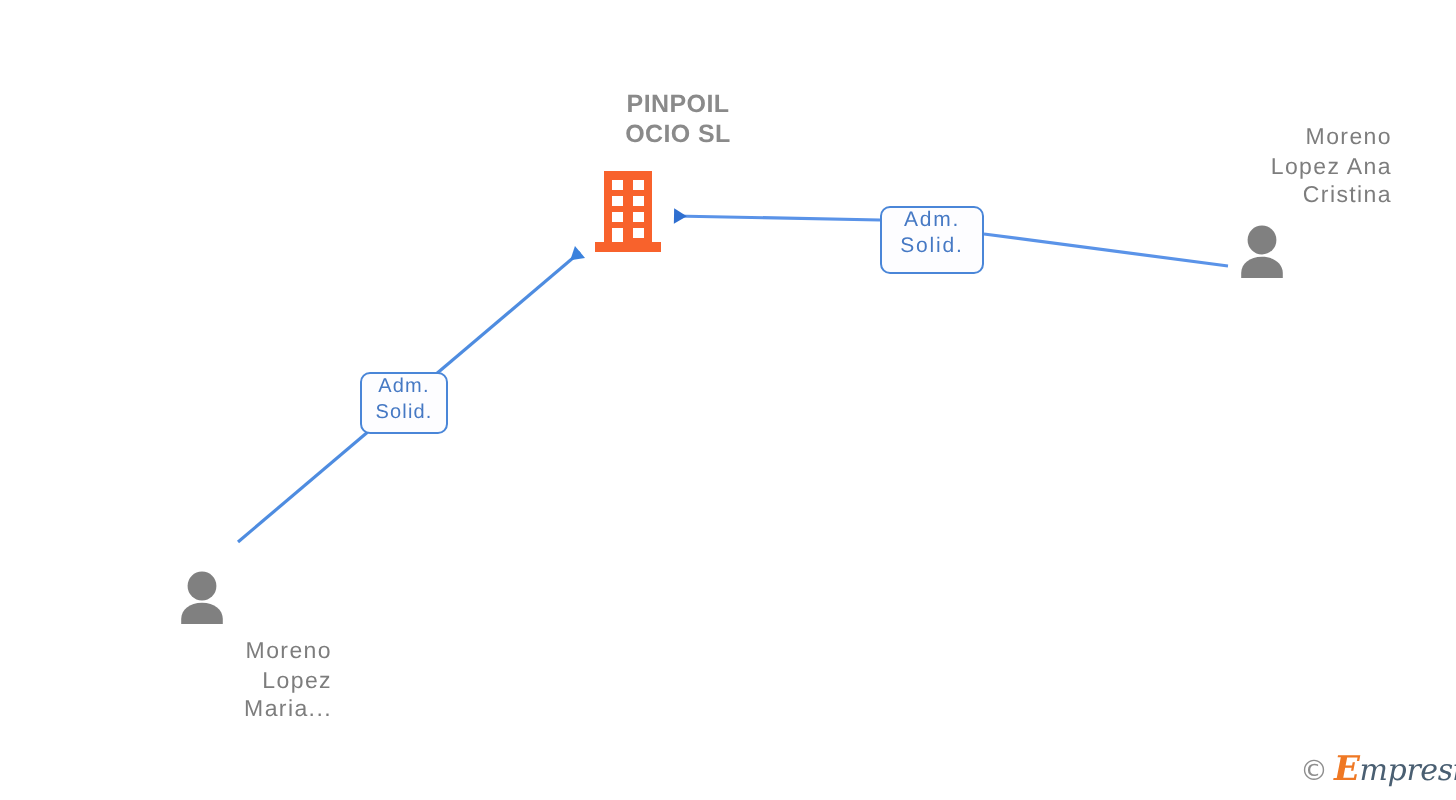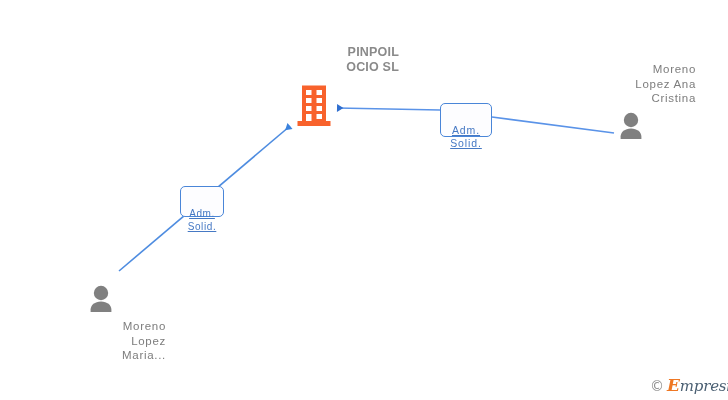--- a/index.html
+++ b/index.html
@@ -32,21 +32,21 @@
     width: 120px;
   }
   .company-title {
     font-family: "Liberation Sans", sans-serif;
     font-size: 12.5px;
     font-weight: bold;
     color: #8a8a8a;
     line-height: 14.5px;
     letter-spacing: 0.2px;
     white-space: pre-line;
-    text-align: right;
+    text-align: center;
   }
   .building-wrap {
     position: absolute;
     left: 18px;
     top: 40px;
   }
 
   
   .person-node {
     position: absolute;
@@ -83,23 +83,22 @@
     box-sizing: border-box;
     border: 1px solid #4a86d8;
     border-radius: 5px;
     background: #fdfdff;
     color: #4679c4;
     font-family: "Liberation Sans", sans-serif;
     font-size: 10.5px;
     line-height: 13px;
     letter-spacing: 0.9px;
     text-align: center;
-    padding: 20px 2px 3px 2px;
+    padding: 0 2px 3px 2px;
     white-space: pre-line;
-    text-decoration: underline;
   }
   #rel-label-right {
     left: 440px;
     top: 103px;
     width: 52px;
     height: 34px;
   }
   #rel-label-left {
     left: 180px;
     top: 186px;

